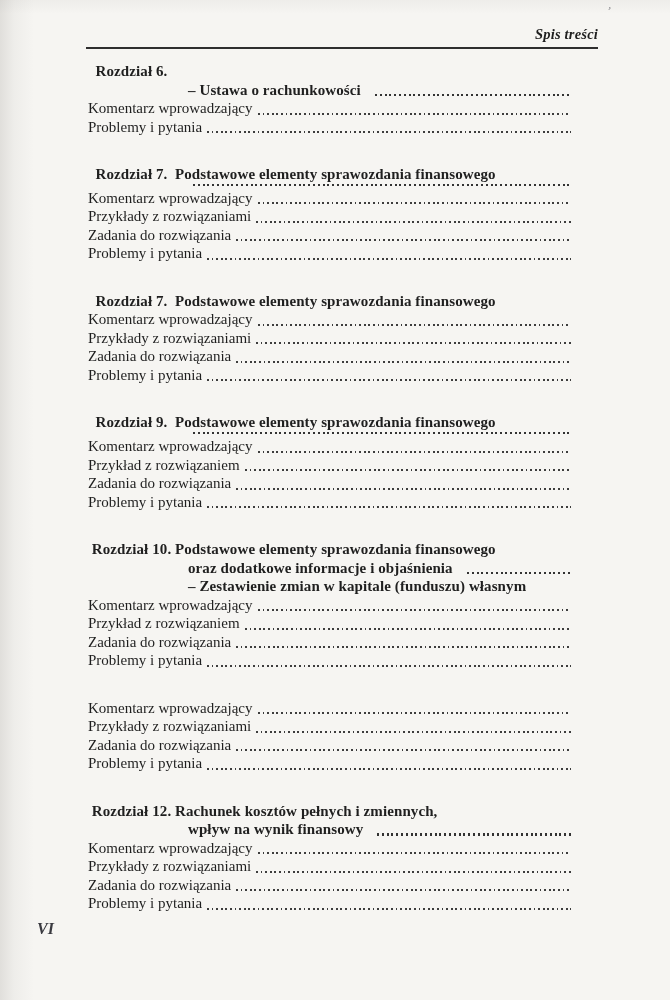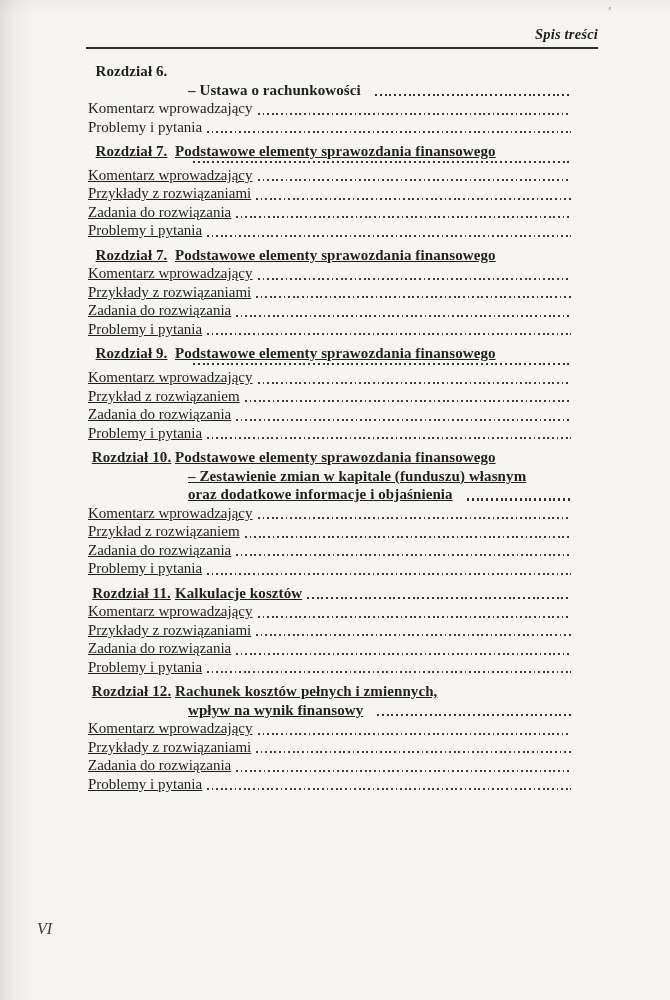--- a/index.html
+++ b/index.html
@@ -29,37 +29,37 @@
     font-style:italic;
     border-bottom:2px solid #2e2e2e;
     padding-bottom:4px;
     letter-spacing:0.2px;
   }
   .toc{
     margin:13px 98px 0 88px;
     font-size:15px;
     line-height:18.5px;
   }
-  .chapter-entry + .chapter-entry{margin-top:6px;text-decoration:underline;}
+  .chapter-entry + .chapter-entry{margin-top:29px;}
   .row{display:flex;}
   .title-row{font-weight:bold;letter-spacing:0.1px;text-align:center;}
   .ch-label{flex:0 0 87px;white-space:nowrap;}
   .cont{padding-left:100px;gap:9px;}
   .entry-text{white-space:nowrap;}
   .leader{
     flex:1 1 auto;
     align-self:flex-end;
     height:2px;
     margin:0 1px 3px 5px;
     background-image:repeating-linear-gradient(90deg, var(--dot) 0 1.8px, transparent 1.8px 4.6px);
   }
   .title-row .leader{height:2.4px;background-image:repeating-linear-gradient(90deg,#333 0 2px, transparent 2px 4.8px);}
   .page-number{
     position:absolute;left:37px;top:920px;
-    font-style:italic;font-size:16px;color:#3a3a40;
+    font-style:italic;font-size:16px;color:#3a3a40;font-weight:bold;
   }
   .scan-mark{
     position:absolute;left:607px;top:4px;
     font-size:12px;color:#8b8b90;transform:rotate(12deg);
   }
 </style>
 </head>
 <body>
 
 <div class="page">
@@ -156,49 +156,44 @@
           <span class="entry-text">Problemy i pytania</span>
           <div class="leader"></div>
         </div>
       </section>
       <section class="chapter-entry">
         <div class="row title-row">
           <span class="ch-label">Rozdział 10.</span>
           <span class="entry-text">Podstawowe elementy sprawozdania finansowego</span>
         </div>
         <div class="row title-row cont">
+          <span class="entry-text">oraz dodatkowe informacje i objaśnienia</span>
+          <div class="leader"></div>
+        </div>
+        <div class="row title-row cont">
           <span class="entry-text">– Zestawienie zmian w kapitale (funduszu) własnym</span>
         </div>
-        <div class="row title-row cont">
-          <span class="entry-text">oraz dodatkowe informacje i objaśnienia</span>
-          <div class="leader"></div>
-        </div>
         <div class="row item-row">
           <span class="entry-text">Komentarz wprowadzający</span>
           <div class="leader"></div>
         </div>
         <div class="row item-row">
           <span class="entry-text">Przykład z rozwiązaniem</span>
           <div class="leader"></div>
         </div>
         <div class="row item-row">
           <span class="entry-text">Zadania do rozwiązania</span>
           <div class="leader"></div>
         </div>
         <div class="row item-row">
           <span class="entry-text">Problemy i pytania</span>
           <div class="leader"></div>
         </div>
       </section>
       <section class="chapter-entry">
-        <div class="row title-row">
-          <span class="ch-label">Rozdział 11.</span>
-          <span class="entry-text">Kalkulacje kosztów</span>
-          <div class="leader"></div>
-        </div>
         <div class="row item-row">
           <span class="entry-text">Komentarz wprowadzający</span>
           <div class="leader"></div>
         </div>
         <div class="row item-row">
           <span class="entry-text">Przykłady z rozwiązaniami</span>
           <div class="leader"></div>
         </div>
         <div class="row item-row">
           <span class="entry-text">Zadania do rozwiązania</span>

